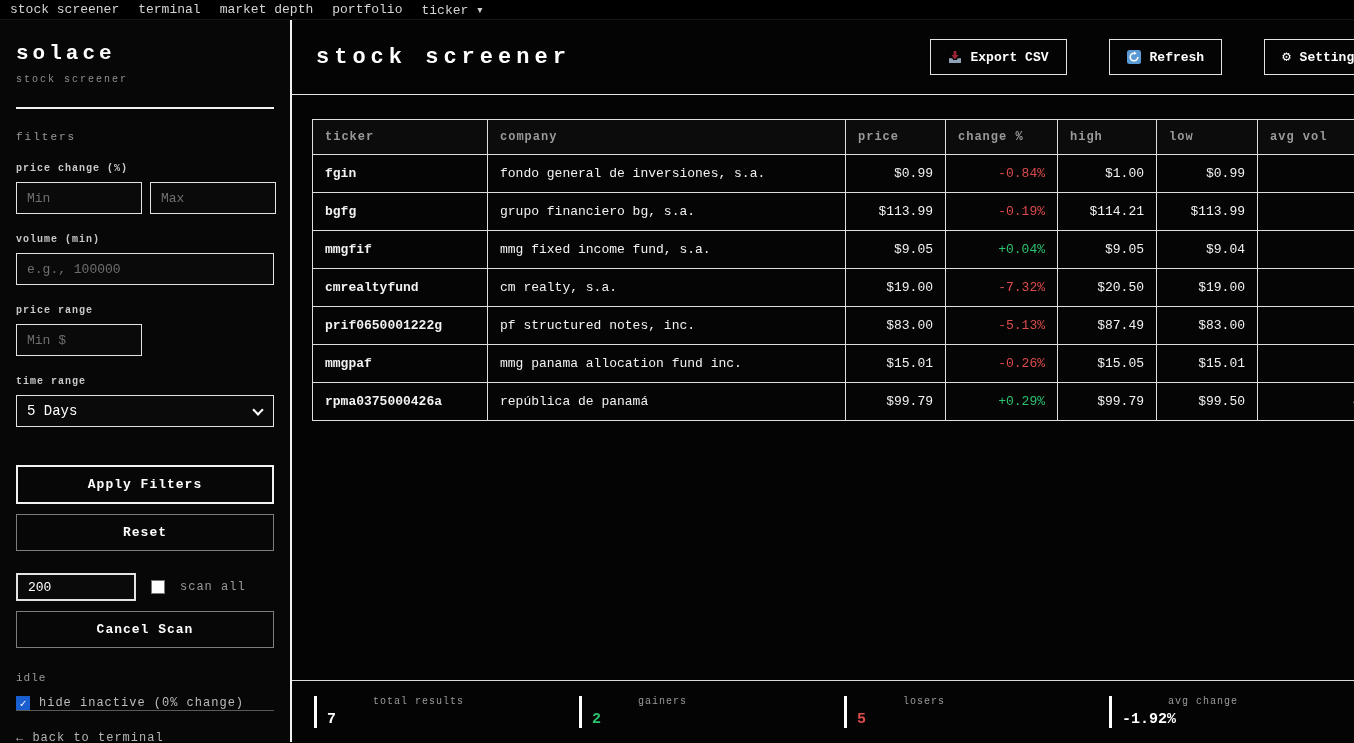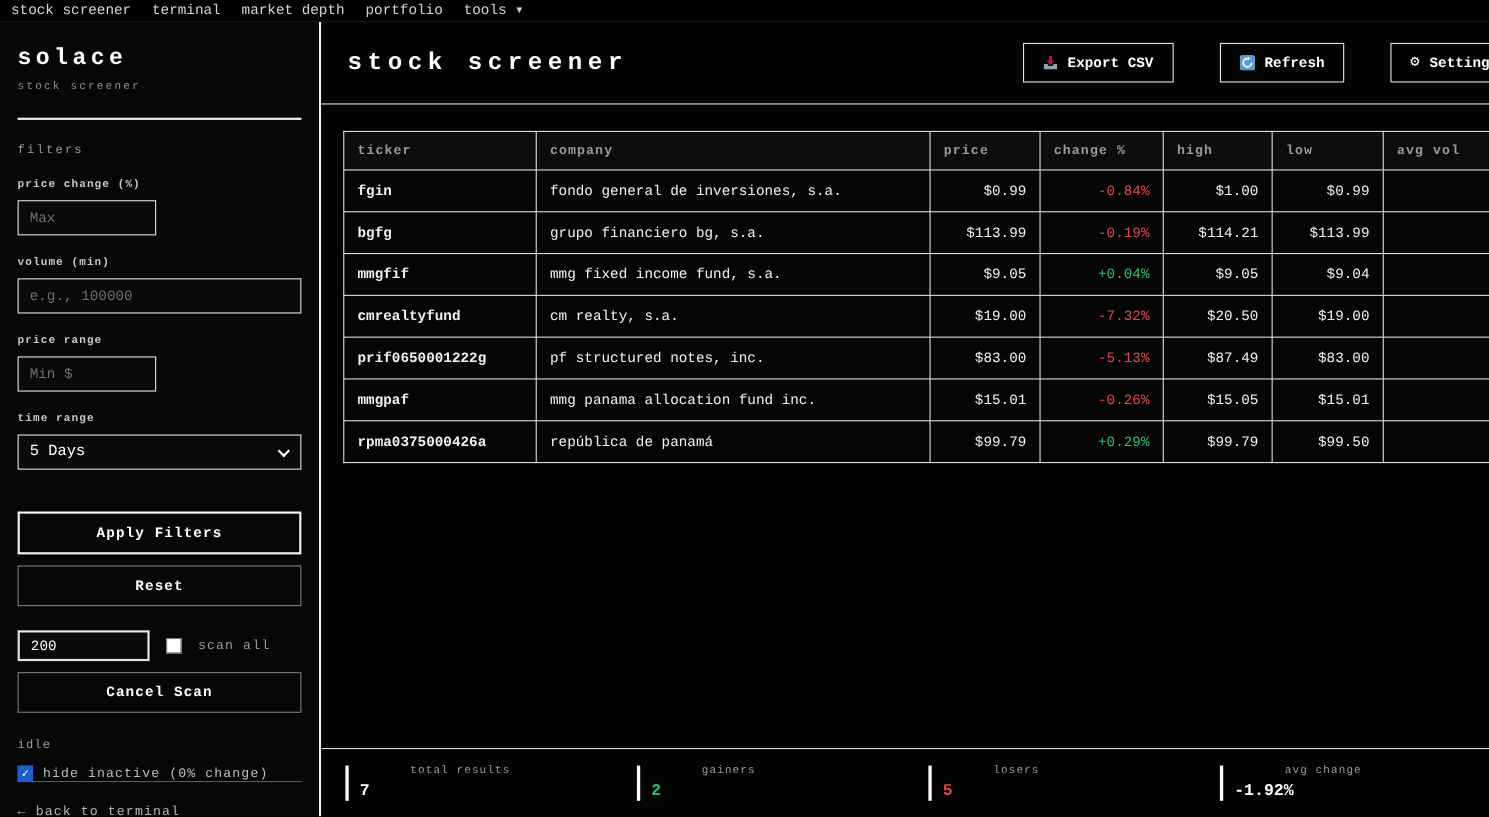--- a/index.html
+++ b/index.html
@@ -106,34 +106,35 @@
   .stat-value { font-size:15px; font-weight:bold; margin-top:4px; }
 </style>
 </head>
 <body>
 
 <nav class="topnav" id="topnav">
     <span class="nav-item">stock screener</span>
     <span class="nav-item">terminal</span>
     <span class="nav-item">market depth</span>
     <span class="nav-item">portfolio</span>
-    <span class="nav-item">tools ▾</span>
+    <span class="nav-item">ticker ▾</span>
   </nav>
 
 <div class="layout">
 
   <aside class="sidebar">
     <div class="brand-title">solace</div>
     <div class="brand-sub">stock screener</div>
     <hr class="side-divider">
 
     <div class="filters-heading">filters</div>
 
     <div class="field-label">price change (%)</div>
     <div class="pair">
+      <input class="tin half" placeholder="Min" style="">
       <input class="tin half" placeholder="Max" style="">
     </div>
 
     <div class="field-label">volume (min)</div>
     <div class="pair">
       <input class="tin" placeholder="e.g., 100000" style="">
     </div>
 
     <div class="field-label">price range</div>
     <div class="pair">

